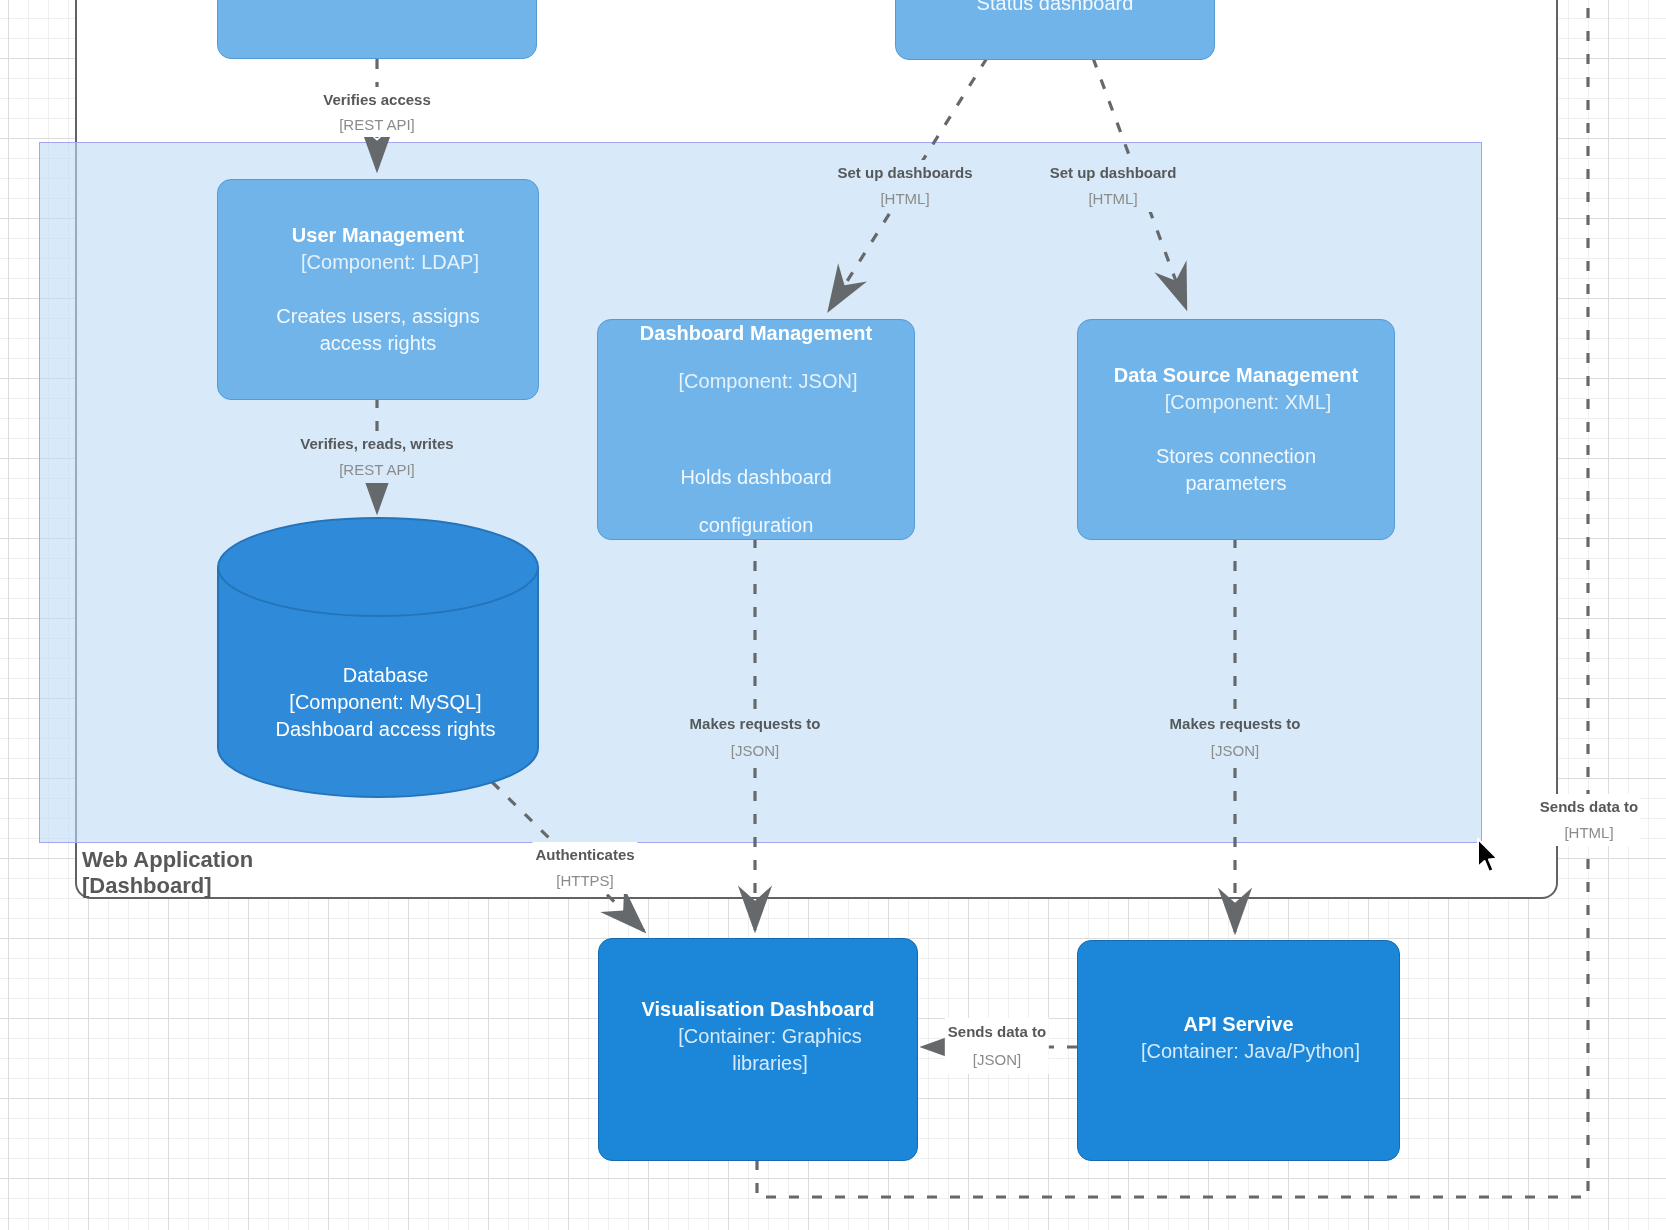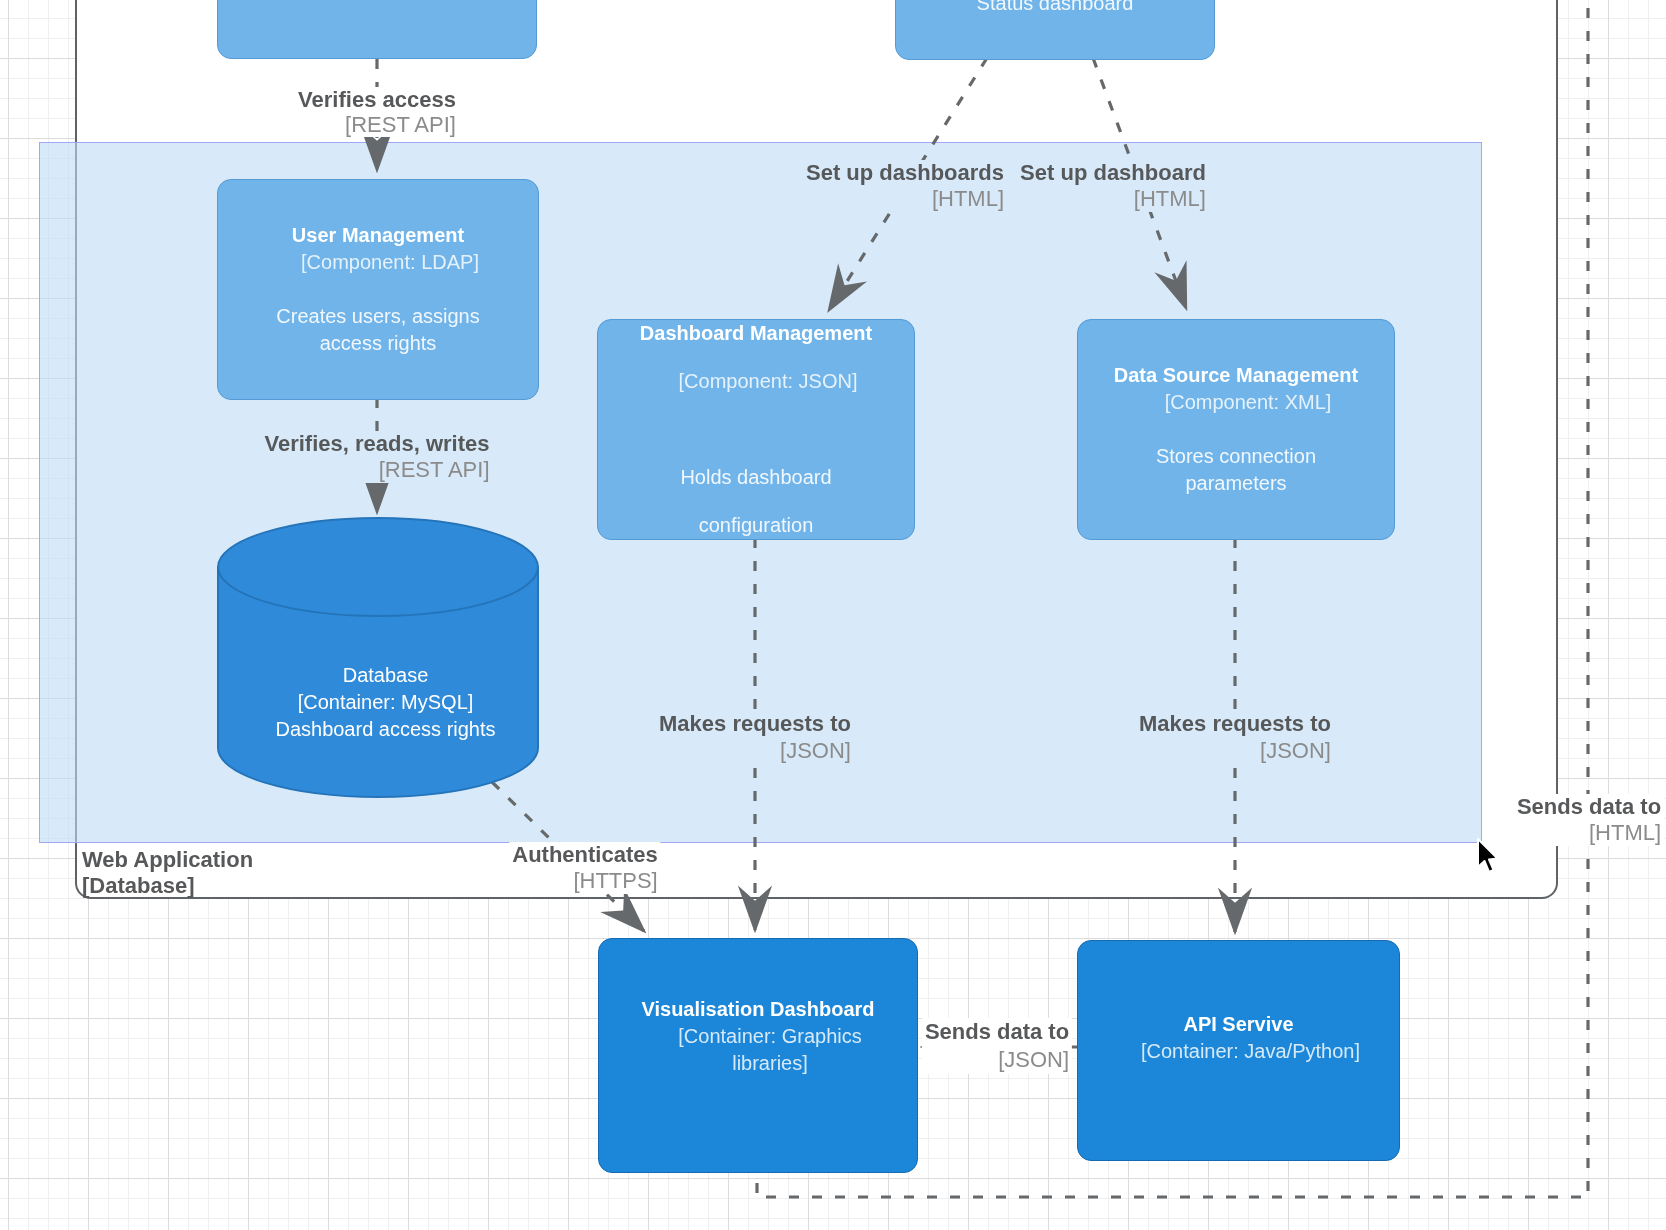--- a/index.html
+++ b/index.html
@@ -47,21 +47,21 @@
   .node .s{color:rgba(255,255,255,0.82);margin-left:24px;}
   .node .d{color:rgba(255,255,255,0.9);}
   .node .blank{height:27px;}
   .cyl-text{
     left:218px;top:608px;width:335px;height:189px;z-index:5;color:#fff;
     display:flex;flex-direction:column;align-items:center;justify-content:center;
     text-align:center;font-size:20px;line-height:27px;
   }
   
   .elabel{
-    z-index:6;text-align:right;font-size:22px;line-height:26px;
+    z-index:6;text-align:center;font-size:15px;line-height:26px;
     transform:translateX(-50%);white-space:nowrap;padding:0 3px;
   }
   .elabel .l1{font-weight:bold;color:#57585a;}
   .elabel .l2{color:#8b8b8b;}
   .bg-white{background:#ffffff;}
   .bg-blue{background:#d8eaf9;}
   .cursor{z-index:9;pointer-events:none;}
 </style>
 </head>
 <body>
@@ -120,26 +120,26 @@
 <div class="abs node component" style="left:1077px;top:319px;width:316px;height:219px;">
   <div class="t">Data Source Management</div>
   <div class="s">[Component: XML]</div>
   <div class="blank"></div>
   <div class="d">Stores connection</div>
   <div class="d">parameters</div>
 </div>
 
 <div class="abs cyl-text">
   <div class="d">Database</div>
-  <div class="s">[Container: MySQL]</div>
+  <div class="s">[Component: MySQL]</div>
   <div class="blank"></div>
   <div class="d">Dashboard access rights</div>
 </div>
 
-<div class="abs node container" style="left:598px;top:938px;width:318px;height:221px;padding-bottom:12px;">
+<div class="abs node container" style="left:598px;top:938px;width:318px;height:221px;padding-bottom:0;">
   <div style="transform:translateY(-13px);">
     <div class="t">Visualisation Dashboard</div>
     <div class="s">[Container: Graphics</div>
     <div class="s">libraries]</div>
   </div>
 </div>
 
 <div class="abs node container" style="left:1077px;top:940px;width:321px;height:219px;">
   <div style="transform:translateY(-13px);">
     <div class="t">API Servive</div>
@@ -187,18 +187,18 @@
   <div class="l2">[JSON]</div>
 </div>
 
 <div class="abs elabel bg-white" style="left:1589px;top:794px;">
   <div class="l1">Sends data to</div>
   <div class="l2">[HTML]</div>
 </div>
 
 <div class="abs boundary-label">
   <div>Web Application</div>
-  <div>[Database]</div>
+  <div>[Dashboard]</div>
 </div>
 
 <svg class="abs cursor" style="left:1475px;top:838px;" width="30" height="38" viewBox="0 0 30 38">
   <path d="M3,1 L3,29 L9.5,23 L14,34 L18.6,32 L14,21.5 L22.5,20.5 Z" fill="#000000" stroke="#ffffff" stroke-width="2" stroke-linejoin="round"></path>
 </svg>
 
 </body></html>

